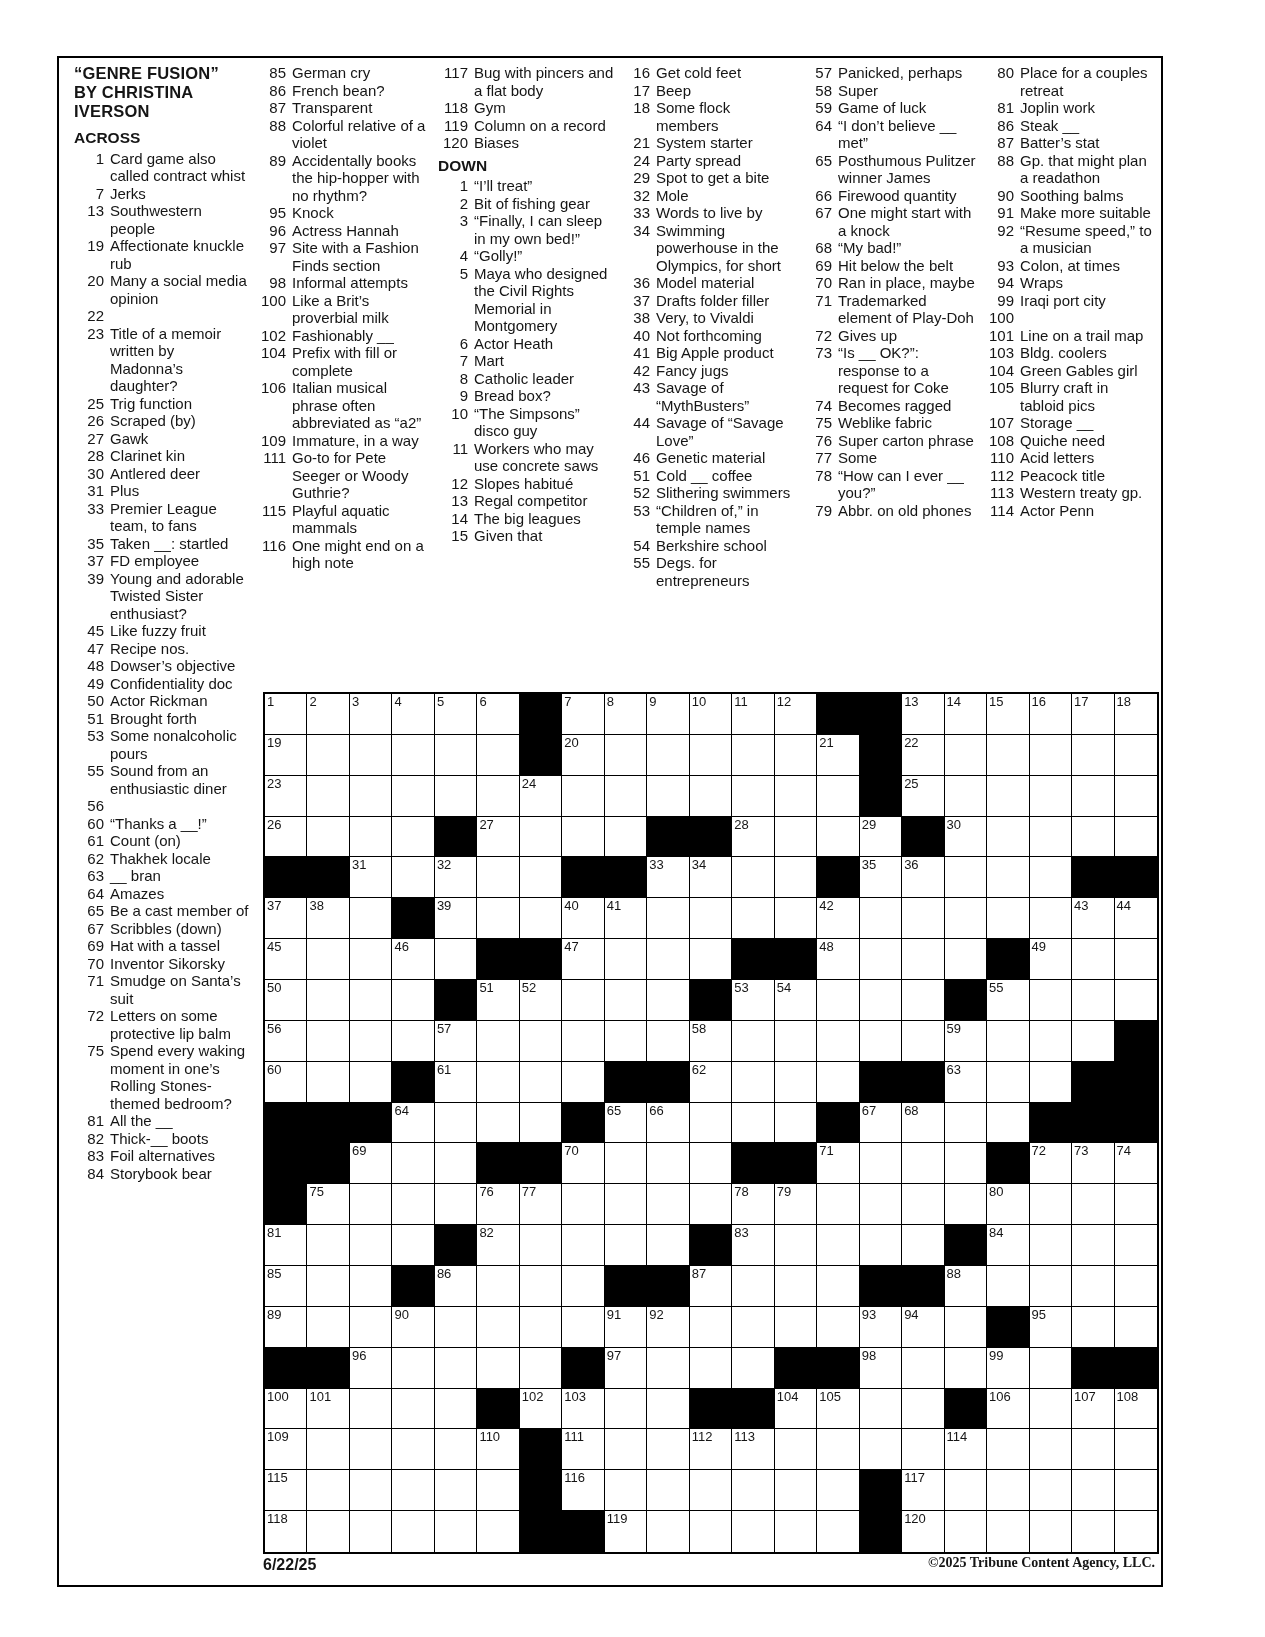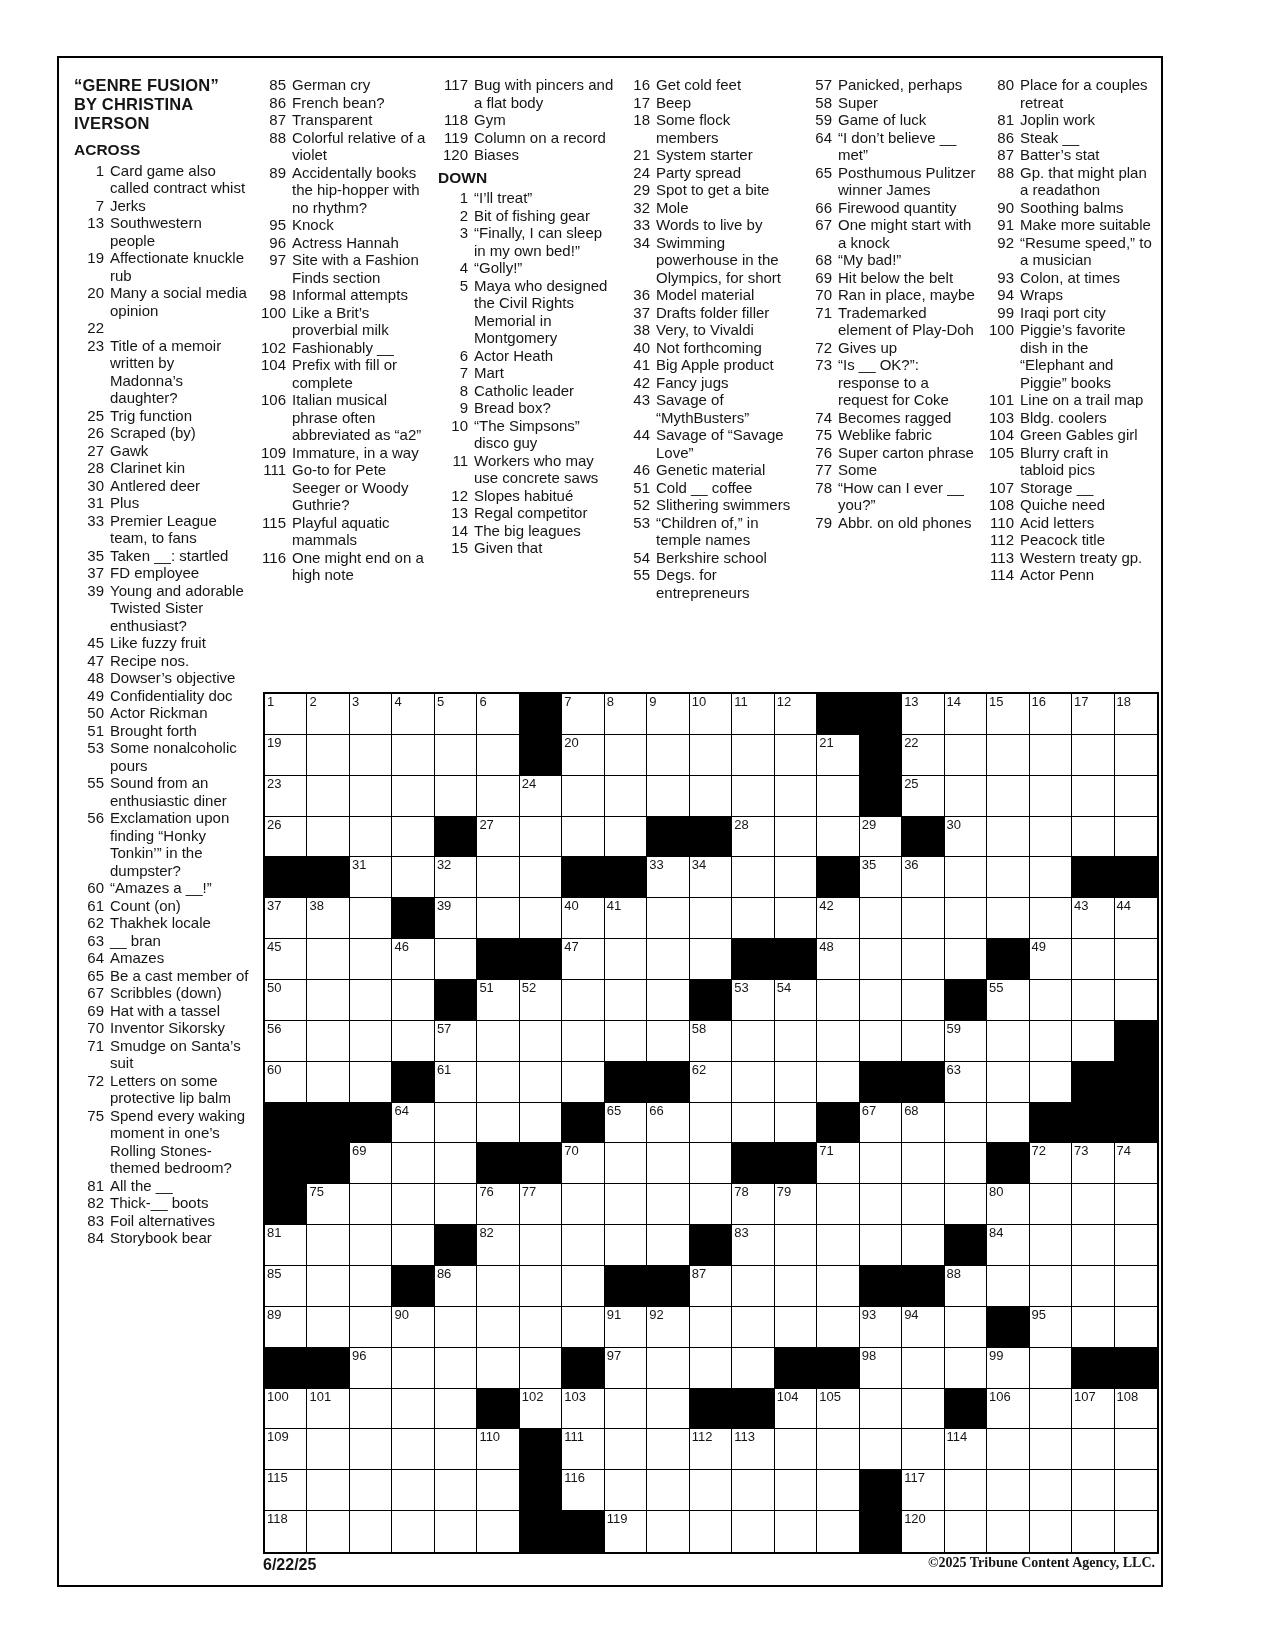--- a/index.html
+++ b/index.html
@@ -1,18 +1,18 @@
 <!DOCTYPE html>
 <html><head>
 <meta charset="utf-8">
 <style>
   html,body{margin:0;padding:0;background:#fff;}
   body{width:1265px;height:1637px;position:relative;font-family:"Liberation Sans",sans-serif;color:#151515;}
   #frame{position:absolute;left:57px;top:56px;width:1102px;height:1527px;border:2px solid #000;background:#fff;}
-  .col{position:absolute;top:64px;width:176px;font-size:15px;line-height:17.5px;margin-top:12px;}
+  .col{position:absolute;top:64px;width:176px;font-size:15px;line-height:17.5px;}
   .c1{left:74px;width:176px;}
   .c2{left:256px;}
   .c3{left:438px;}
   .c4{left:620px;}
   .c5{left:802px;}
   .c6{left:984px;width:172px;}
   .puzzle-title{font-weight:bold;font-size:16.5px;line-height:19px;margin-bottom:8px;letter-spacing:.2px;}
   .colhead{font-weight:bold;text-align:left;font-size:15.5px;margin:5px 28px 3px 0;}
   .clue{display:flex;}
   .clue .num{flex:none;width:30px;text-align:right;padding-right:6px;}
@@ -134,25 +134,24 @@
     <div class="clue">
       <span class="num">53</span>
       <span class="txt">Some nonalcoholic pours</span>
     </div>
     <div class="clue">
       <span class="num">55</span>
       <span class="txt">Sound from an enthusiastic diner</span>
     </div>
     <div class="clue">
       <span class="num">56</span>
-      <span class="txt">Exclamation upon finding “Honky Tonkin’” in the dumpster?</span>
     </div>
     <div class="clue">
       <span class="num">60</span>
-      <span class="txt">“Amazes a __!”</span>
+      <span class="txt">“Thanks a __!”</span>
     </div>
     <div class="clue">
       <span class="num">61</span>
       <span class="txt">Count (on)</span>
     </div>
     <div class="clue">
       <span class="num">62</span>
       <span class="txt">Thakhek locale</span>
     </div>
     <div class="clue">
@@ -569,21 +568,20 @@
     <div class="clue">
       <span class="num">94</span>
       <span class="txt">Wraps</span>
     </div>
     <div class="clue">
       <span class="num">99</span>
       <span class="txt">Iraqi port city</span>
     </div>
     <div class="clue">
       <span class="num">100</span>
-      <span class="txt">Piggie’s favorite dish in the “Elephant and Piggie” books</span>
     </div>
     <div class="clue">
       <span class="num">101</span>
       <span class="txt">Line on a trail map</span>
     </div>
     <div class="clue">
       <span class="num">103</span>
       <span class="txt">Bldg. coolers</span>
     </div>
     <div class="clue">

